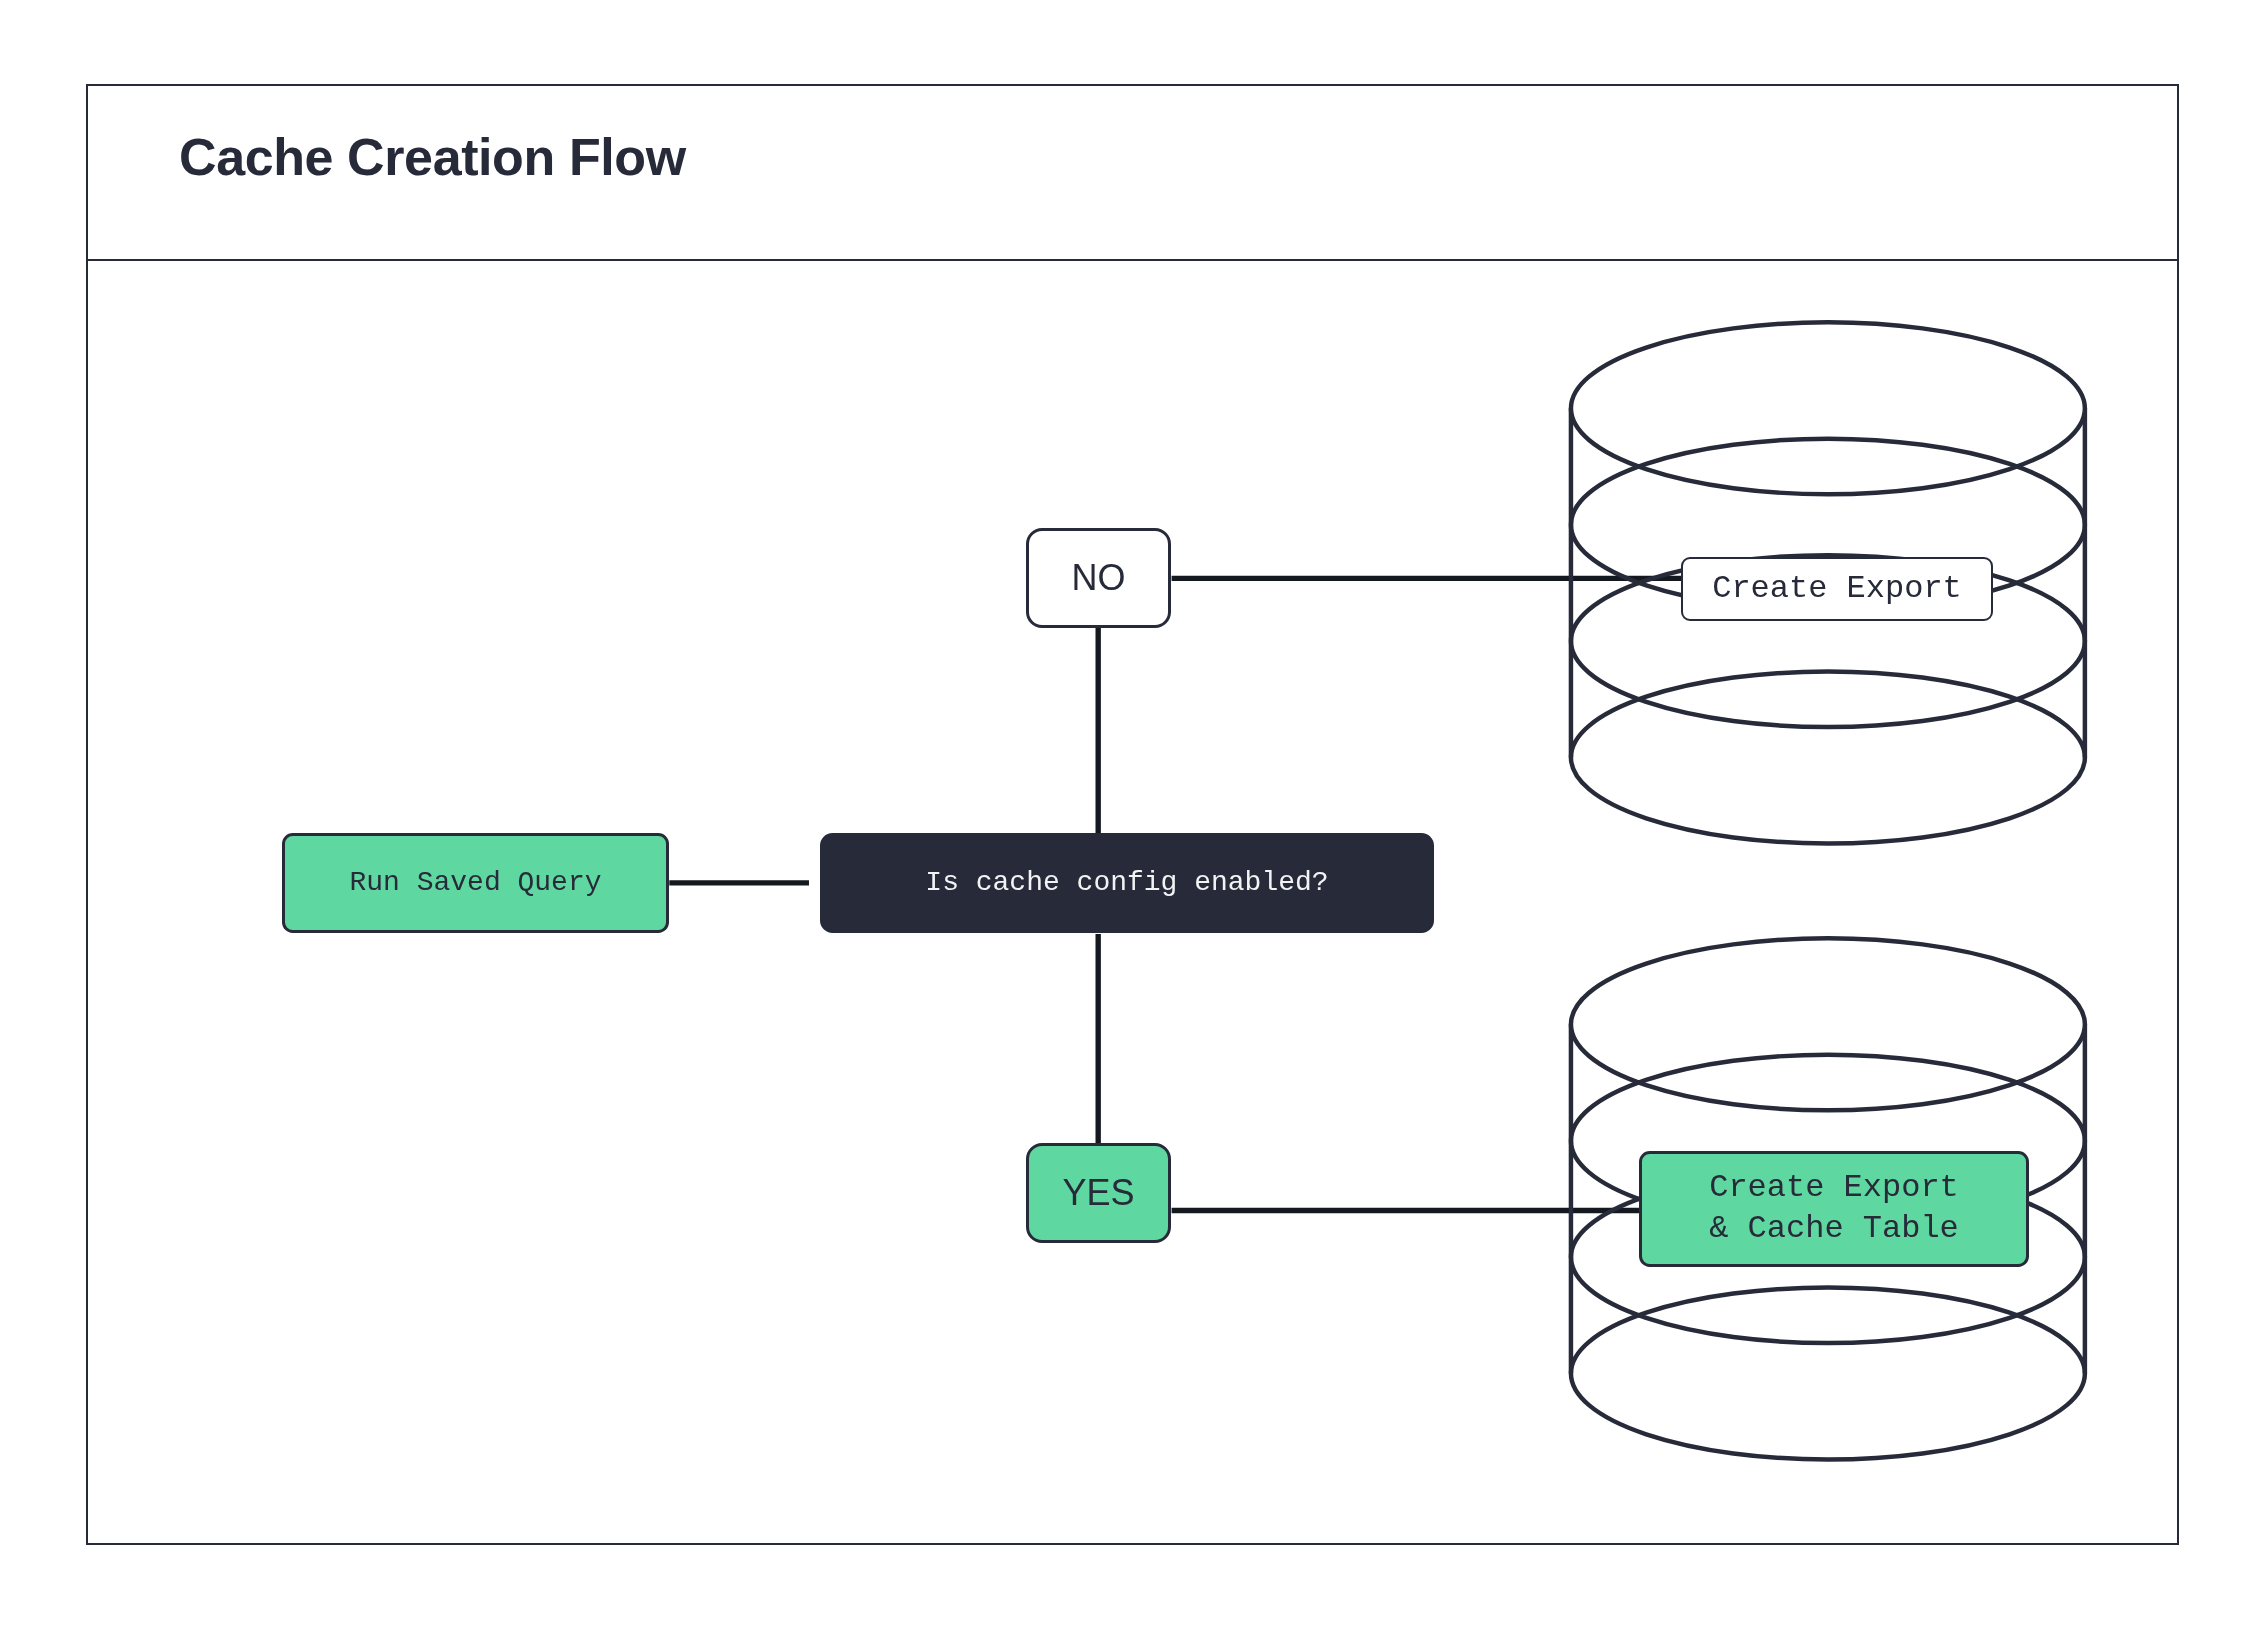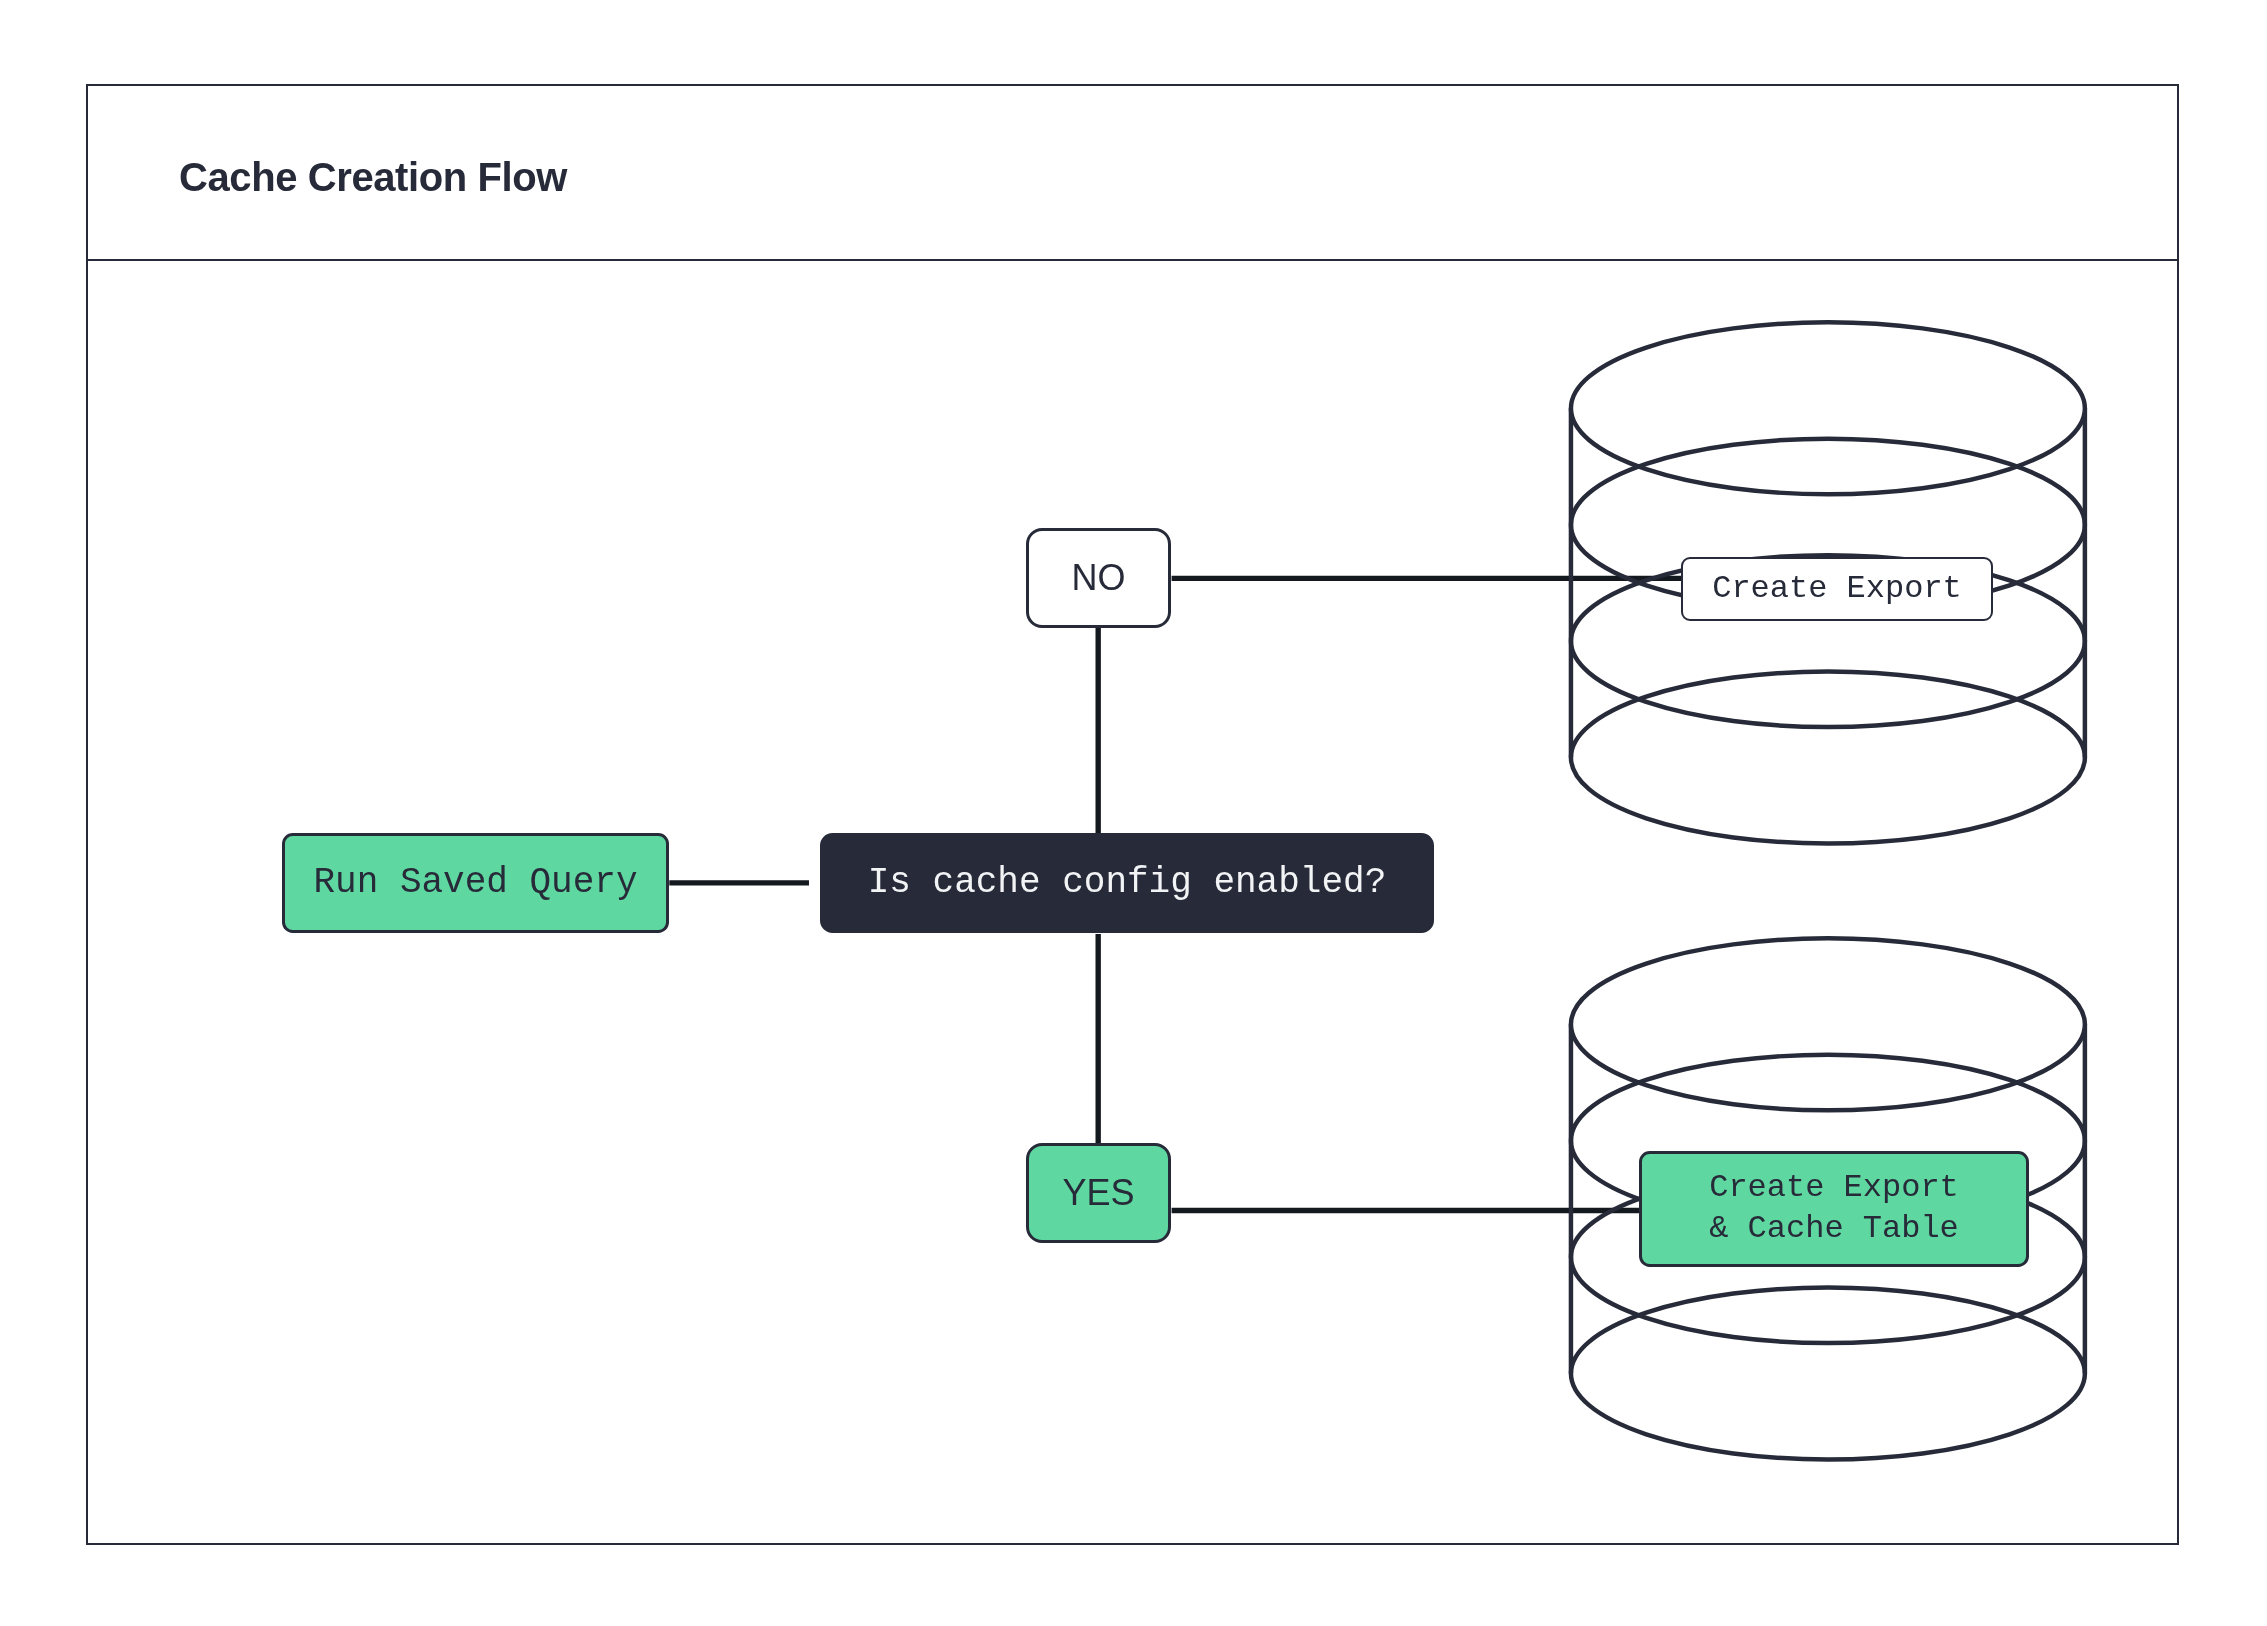--- a/index.html
+++ b/index.html
@@ -37,26 +37,25 @@
     width: 2093px;
     height: 177px;
     box-sizing: border-box;
     border-bottom: 2.7px solid #272b39;
   }
   .title-text {
     position: absolute;
     left: 93px;
     top: 43px;
     font-family: "Liberation Sans", sans-serif;
-    font-size: 40px;
+    font-size: 52px;
     font-weight: 700;
     color: #272b39;
     letter-spacing: -0.4px;
     white-space: nowrap;
-    margin-top: 28px;
   }
   
   #diagram {
     position: absolute;
     left: 0;
     top: 0;
     width: 2268px;
     height: 1626px;
     pointer-events: none;
   }
@@ -64,21 +63,21 @@
   .node {
     position: absolute;
     box-sizing: border-box;
     display: flex;
     align-items: center;
     justify-content: center;
     text-align: center;
     border: 3.6px solid #272b39;
     border-radius: 10.7px;
     font-family: "Liberation Mono", monospace;
-    font-size: 36px;
+    font-size: 28px;
     line-height: 1.28;
     white-space: pre-line;
   }
   .node-green {
     background: #5fd7a0;
     color: #272b39;
   }
   .node-dark {
     background: #272b39;
     color: #f2f3f5;

